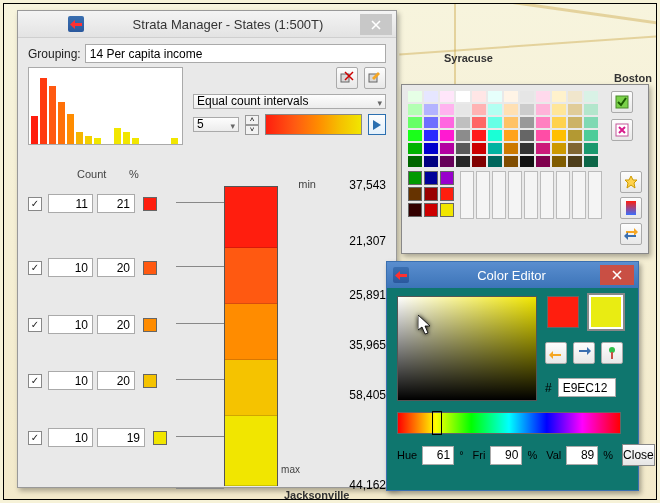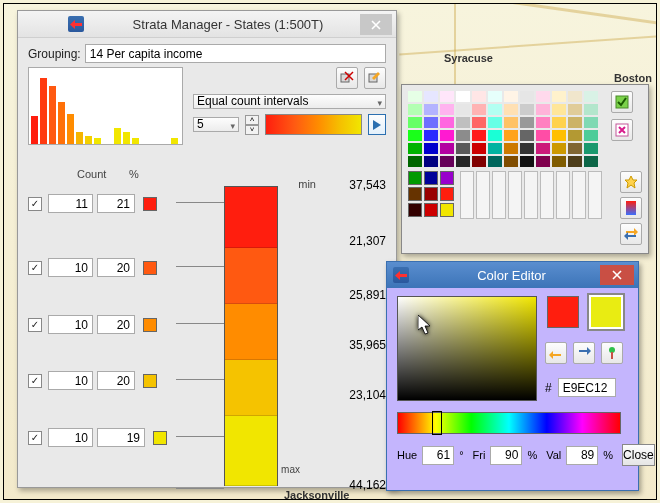--- a/index.html
+++ b/index.html
@@ -65,21 +65,21 @@
   .ibtn { width:22px; height:22px; border:1px solid #aaa; background:linear-gradient(#fdfdfd,#e8e8e8); border-radius:2px; display:flex; align-items:center; justify-content:center; position:relative;}
 
   .pal-bottom { clear:both; padding-top:4px; display:flex; gap:6px;}
   .swatch-col { display:flex; flex-direction:column; gap:2px;}
   .swatch-col .prow { display:flex; gap:2px;}
   .bigcell { width:14px; height:14px; border:1px solid #666;}
   .emptycells { display:flex; gap:2px;}
   .emptycells .ecell { width:14px; height:48px; border:1px solid #bbb; background:#f4f4f4;}
 
   
-  .ce-win { position:absolute; left:382px; top:257px; width:253px; height:230px; background:#c4b5fd; border:1px solid #3a6fb0; box-shadow:2px 3px 5px rgba(0,0,0,0.35);}
+  .ce-win { position:absolute; left:382px; top:257px; width:253px; height:230px; background:#0f766e; border:1px solid #3a6fb0; box-shadow:2px 3px 5px rgba(0,0,0,0.35);}
   .ce-titlebar { height:26px; background:linear-gradient(#5a8ecf,#3c74b8); display:flex; align-items:center; position:relative;}
   .ce-title { flex:1; text-align:center; color:#fff; font-size:13px; margin-right:30px;}
   .ce-close { position:absolute; right:4px; top:3px; width:34px; height:20px; background:#c94f44; color:#fff; display:flex;align-items:center;justify-content:center;}
   .ce-body { position:absolute; top:26px; left:0; right:0; bottom:0; padding:8px;}
   .sv-box { position:absolute; left:10px; top:8px; width:140px; height:105px; border:1px solid #555;
     background:
       linear-gradient(to top, #000 0%, rgba(0,0,0,0) 100%),
       linear-gradient(to right, #fff 0%, rgba(255,255,255,0) 100%),
       #f1e600;}
   .cursor { position:absolute; pointer-events:none; }
@@ -237,21 +237,21 @@
             <div class="conn" style="top: 151px; width: 48px;"></div>
             <div class="conn" style="top: 207px; width: 48px;"></div>
             <div class="conn" style="top: 264px; width: 48px;"></div>
             <div class="conn" style="top: 316px; width: 48px;"></div>
           </div>
       <div class="vals" id="vals">
             <div style="top: 0px;">37,543</div>
             <div style="top: 56px;">21,307</div>
             <div style="top: 110px;">25,891</div>
             <div style="top: 160px;">35,965</div>
-            <div style="top: 210px;">23,104</div>
+            <div style="top: 210px;">58,405</div>
             <div style="top: 300px;">44,162</div>
           </div>
     </div>
   </div>
 </div>
 
 <div class="pal-win">
   <div style="display:flex;">
     <div class="pal-grid" id="palette-grid">
           <div class="pal-row">

